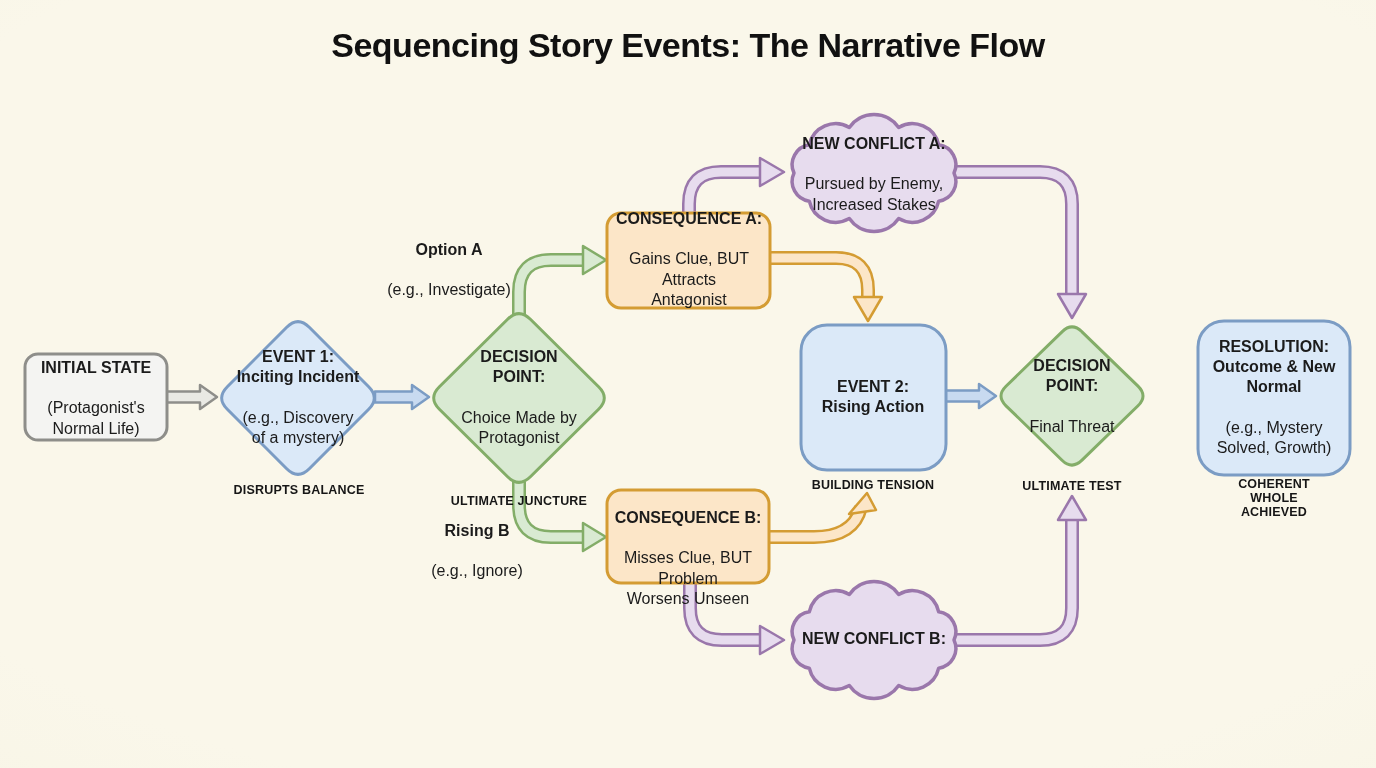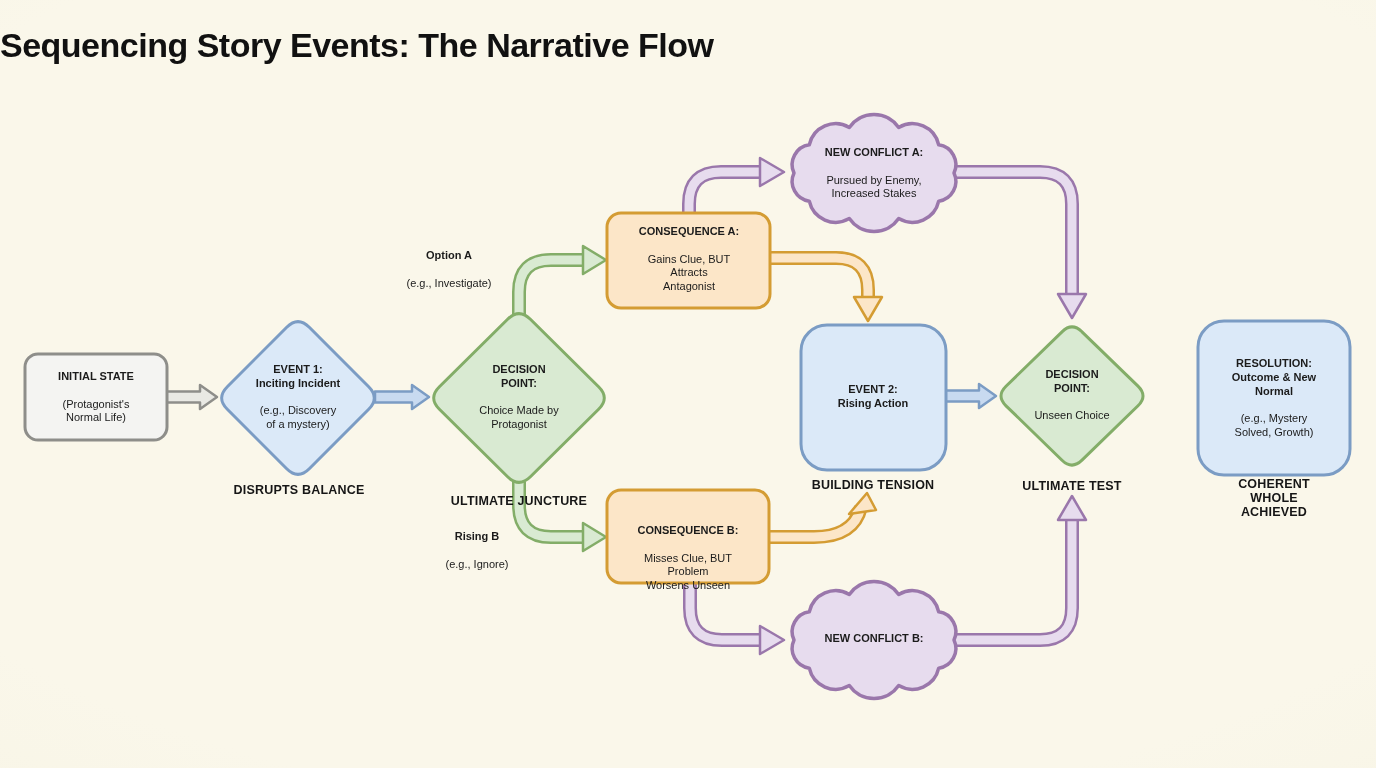--- a/index.html
+++ b/index.html
@@ -7,25 +7,26 @@
     position:relative;
     width:1376px;height:768px;
     background:radial-gradient(ellipse 120% 110% at 50% 45%, #faf7ea 55%, #f4f1df 100%);
     font-family:"Liberation Sans", sans-serif;
     color:#1b1b1b;
     overflow:hidden;
   }
   .stage svg{position:absolute;left:0;top:0;}
   .page-title{
     position:absolute;left:0;top:26px;width:100%;
+    text-align:center;
     font-size:34px;font-weight:700;letter-spacing:-0.5px;color:#111;
   }
   .nt{
     position:absolute;transform:translate(-50%,-50%);
-    text-align:center;font-size:11px;line-height:1.26;
+    text-align:center;font-size:16px;line-height:1.26;
     white-space:pre-line;
   }
   .nt .t{font-weight:700;}
   .cap{
     position:absolute;transform:translate(-50%,-50%);
     text-align:center;font-size:12.5px;font-weight:700;letter-spacing:0.2px;
     white-space:pre-line;color:#161616;
   }
   .pipe-out{fill:none;stroke-width:14;stroke-linecap:butt;}
   .pipe-in{fill:none;stroke-width:9;stroke-linecap:butt;}
@@ -157,21 +158,21 @@
   </div>
 
   <div class="nt" style="left:873px;top:397px;width:150px">
     <div class="t">EVENT 2:
 Rising Action</div>
   </div>
 
   <div class="nt" style="left:1072px;top:396px;width:140px">
     <div class="t">DECISION
 POINT:</div>
-    <div>Unseen Choice</div>
+    <div>Final Threat</div>
   </div>
 
   <div class="nt" style="left:1274px;top:398px;width:150px">
     <div class="t">RESOLUTION:
 Outcome &amp; New
 Normal</div>
     <div>(e.g., Mystery
 Solved, Growth)</div>
   </div>
 

